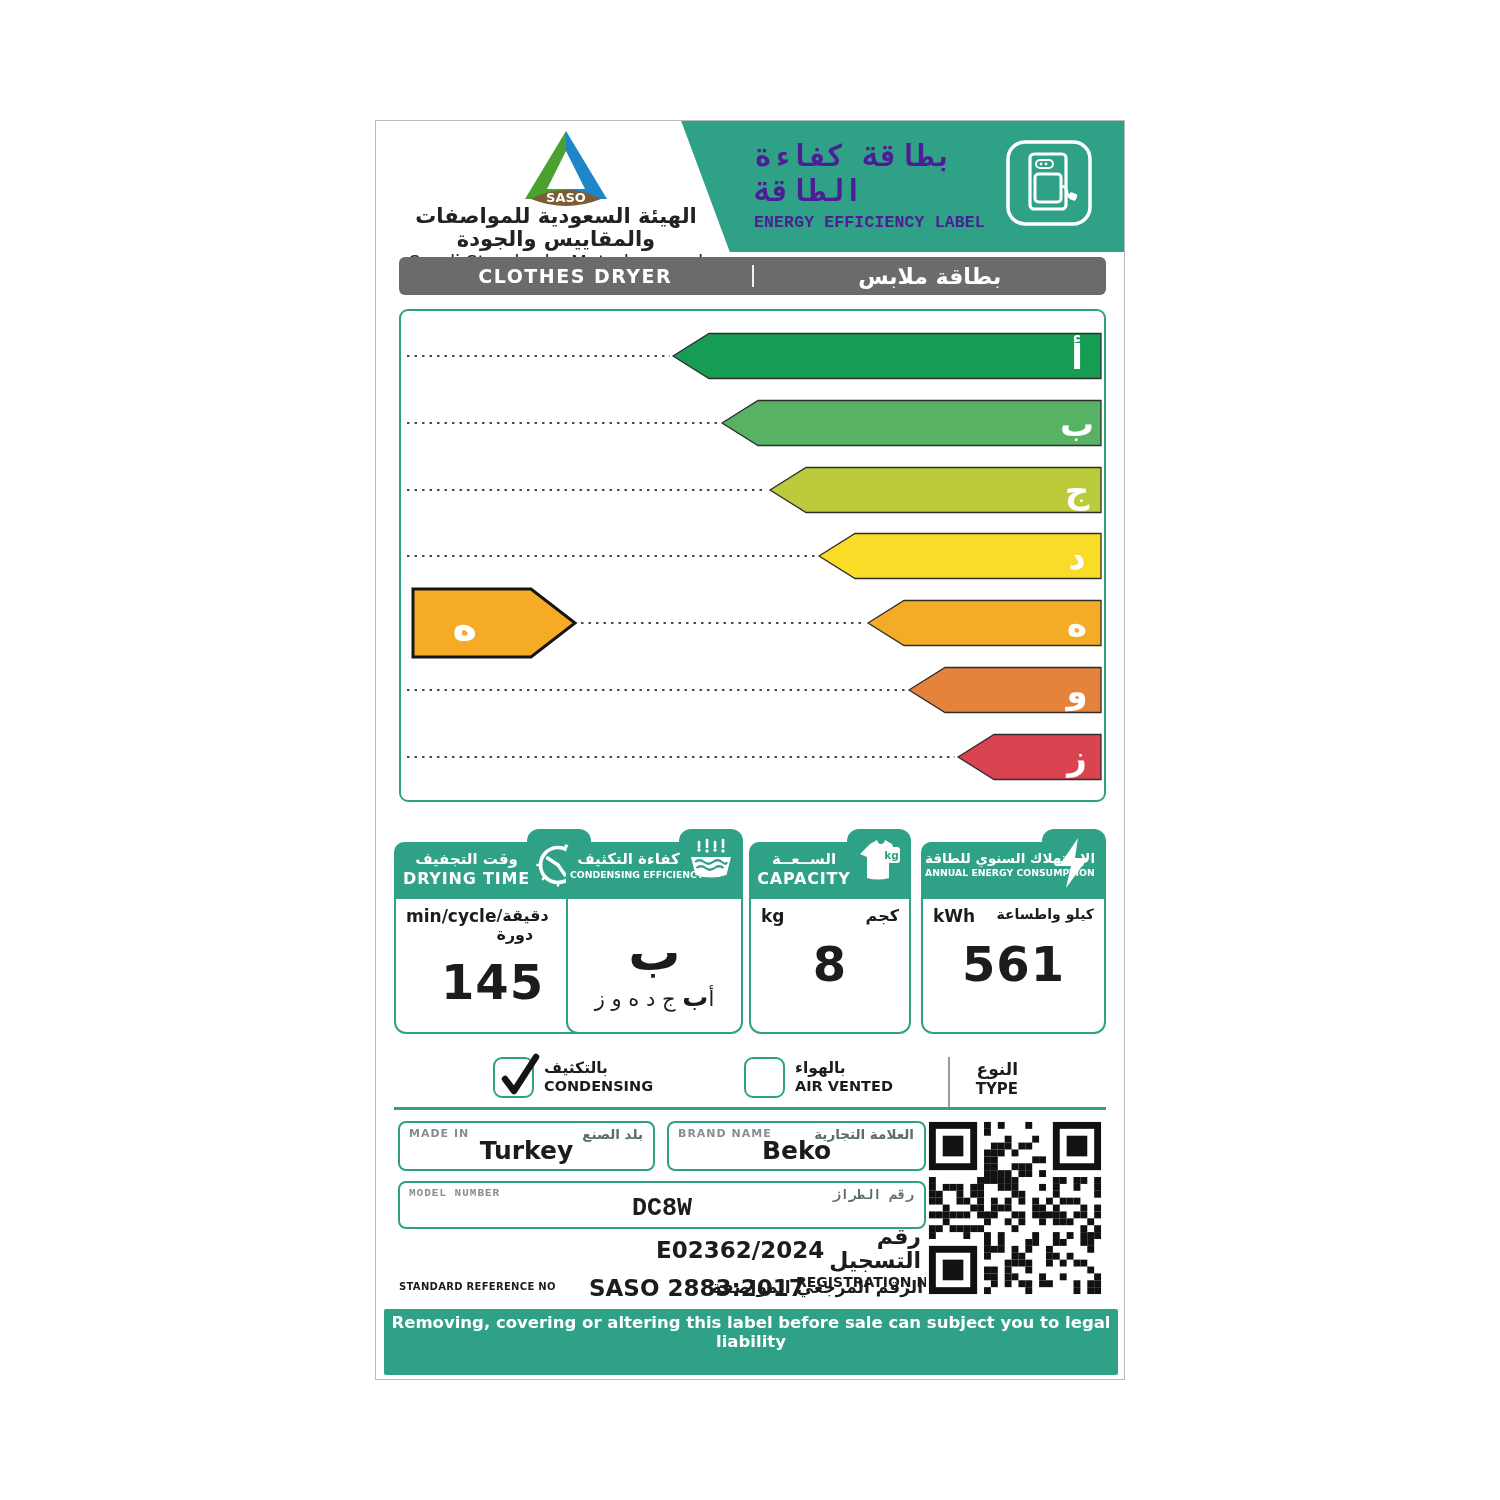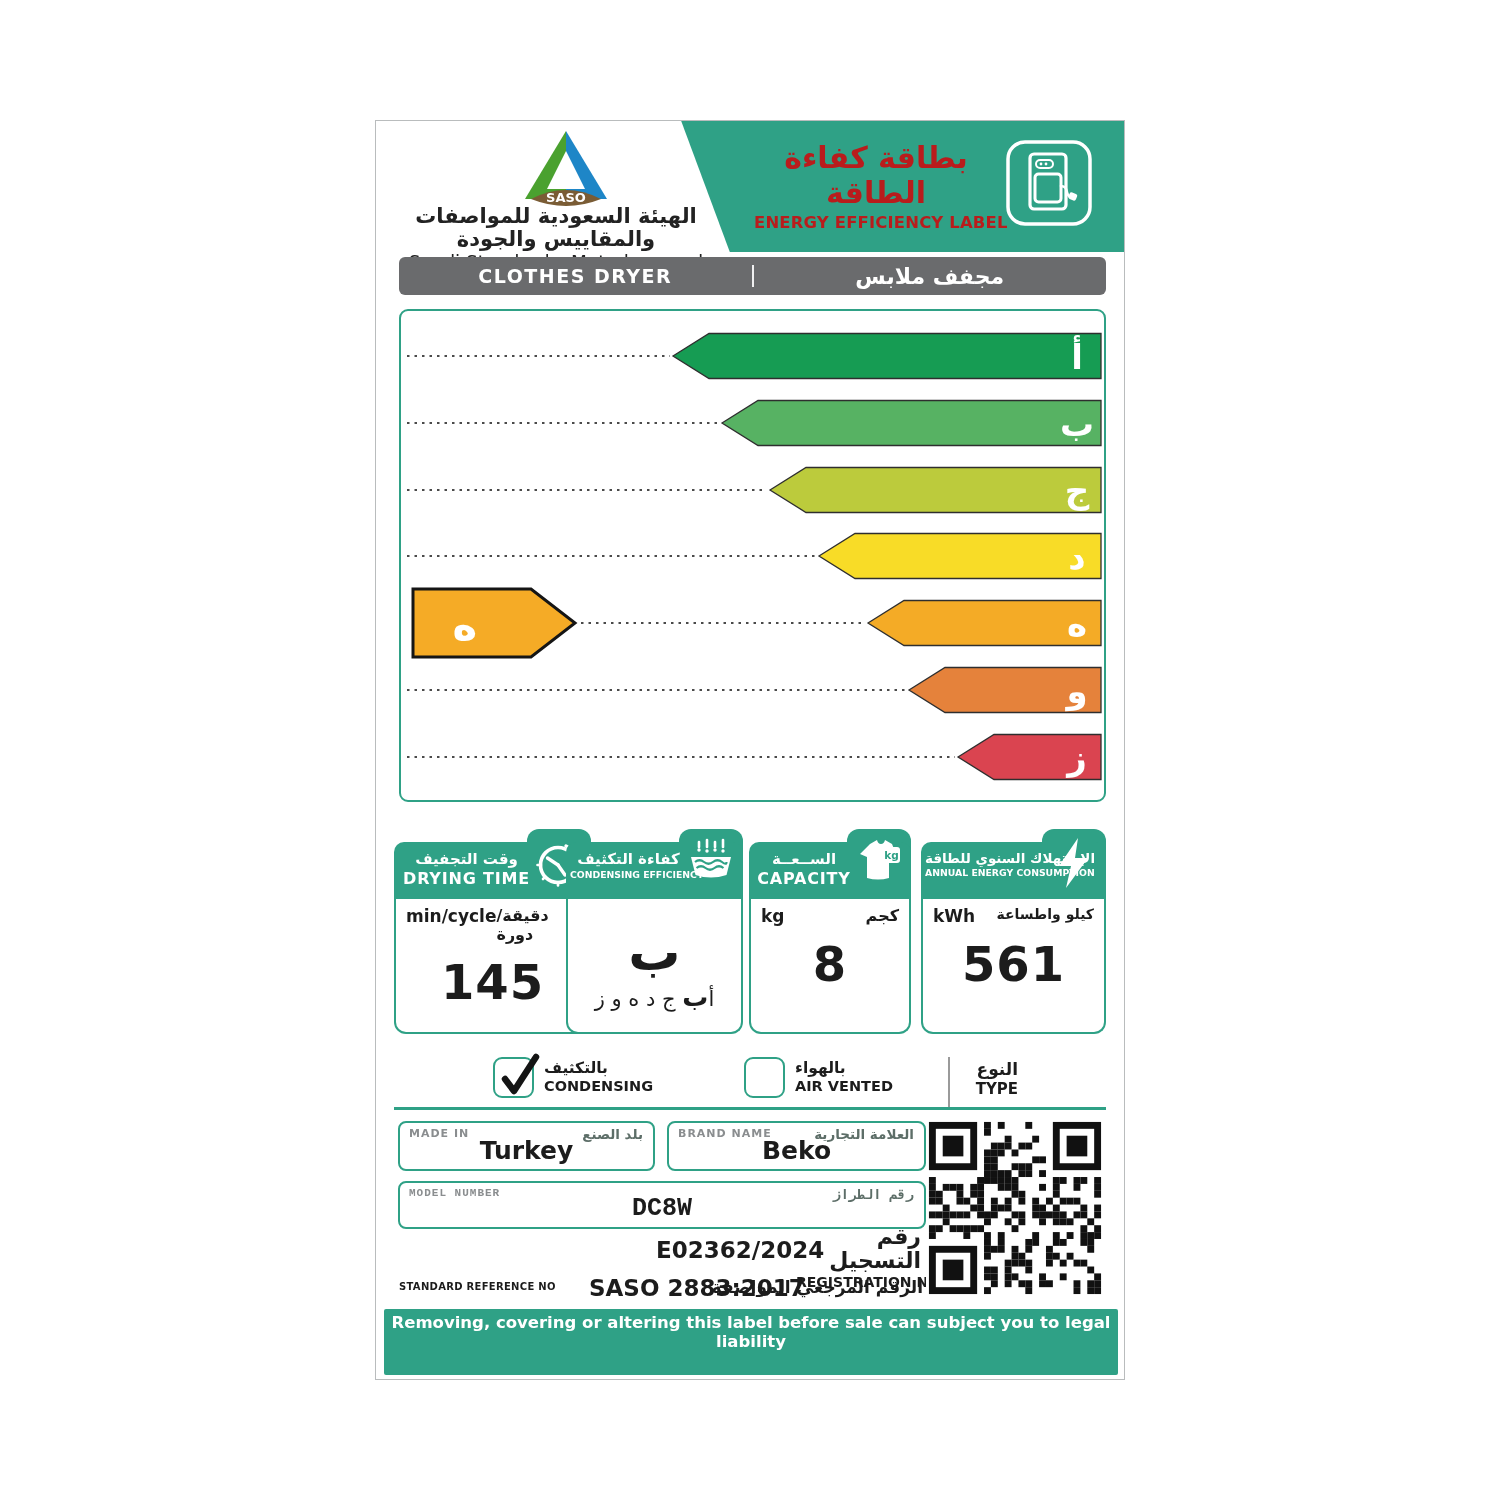--- a/index.html
+++ b/index.html
@@ -15,21 +15,21 @@
   
   #hdr{position:absolute;left:0;top:0;width:100%;height:131px;}
   #hdr-teal{
     position:absolute;inset:0;background:#2FA186;
     clip-path:polygon(40.8% 0,100% 0,100% 100%,47.3% 100%);
   }
   #saso-logo{position:absolute;left:133px;top:6px;width:114px;height:86px;}
   #org-block{position:absolute;left:4px;top:84px;width:352px;text-align:center;line-height:1.1;}
   .org-ar{font-size:21px;font-weight:600;color:#222;}
   .org-en{font-size:18.4px;font-weight:500;color:#222;margin-top:1px;}
-  #title-block{position:absolute;left:378px;top:20px;width:244px;text-align:center;color:#b91c1c;}
+  #title-block{position:absolute;left:378px;top:20px;width:244px;color:#4c1d95;font-family:Liberation Mono, monospace;}
   .title-ar{font-size:30px;font-weight:bold;line-height:1.15;}
   .title-en{font-size:16.4px;font-weight:bold;letter-spacing:.2px;margin-top:3px;white-space:nowrap;}
   #dryer-icon{position:absolute;left:629px;top:18px;}
   
   #product-bar{
     position:absolute;left:23px;top:136px;width:707px;height:38px;background:#6A6B6D;
     border-radius:6px;display:flex;align-items:center;color:#fff;
   }
   .pb-half{flex:1;text-align:center;}
   .pb-en{font-size:19px;font-weight:bold;letter-spacing:1.5px;}
@@ -130,21 +130,21 @@
       <circle cx="41" cy="25" r="1.4" fill="#ffffff"></circle>
       <rect x="30" y="35" width="26" height="28" rx="3.5" fill="none" stroke="#ffffff" stroke-width="3"></rect>
       <path d="M56 47 c9 1 3 9 10 11" fill="none" stroke="#ffffff" stroke-width="2.6" stroke-linecap="round"></path>
       <rect x="64" y="54" width="8" height="7" rx="2" fill="#ffffff" transform="rotate(22 68 57)"></rect>
     </svg>
   </div>
 
   <div id="product-bar">
     <div class="pb-half pb-en">CLOTHES DRYER</div>
     <div class="pb-div"></div>
-    <div class="pb-half pb-ar">مجفف ملابس</div>
+    <div class="pb-half pb-ar">بطاقة ملابس</div>
   </div>
 
   <div id="chart-wrap">
     <svg id="scale-svg" width="702" height="488" viewBox="0 0 702 488">
         <line x1="6" y1="45" x2="269" y2="45" stroke="#4a4a4a" stroke-width="2" stroke-dasharray="2.5 5"></line>
         <polygon points="272,45 308,22.5 700,22.5 700,67.5 308,67.5" fill="#169C53" stroke="#2e2e2e" stroke-width="1.3"></polygon>
         <text x="676" y="46" text-anchor="middle" dominant-baseline="central" fill="#ffffff" font-size="34" font-weight="bold" font-family="DejaVu Sans, sans-serif">أ</text>
         <line x1="6" y1="112" x2="318" y2="112" stroke="#4a4a4a" stroke-width="2" stroke-dasharray="2.5 5"></line>
         <polygon points="321,112 357,89.5 700,89.5 700,134.5 357,134.5" fill="#57B263" stroke="#2e2e2e" stroke-width="1.3"></polygon>
         <text x="676" y="113" text-anchor="middle" dominant-baseline="central" fill="#ffffff" font-size="34" font-weight="bold" font-family="DejaVu Sans, sans-serif">ب</text>

